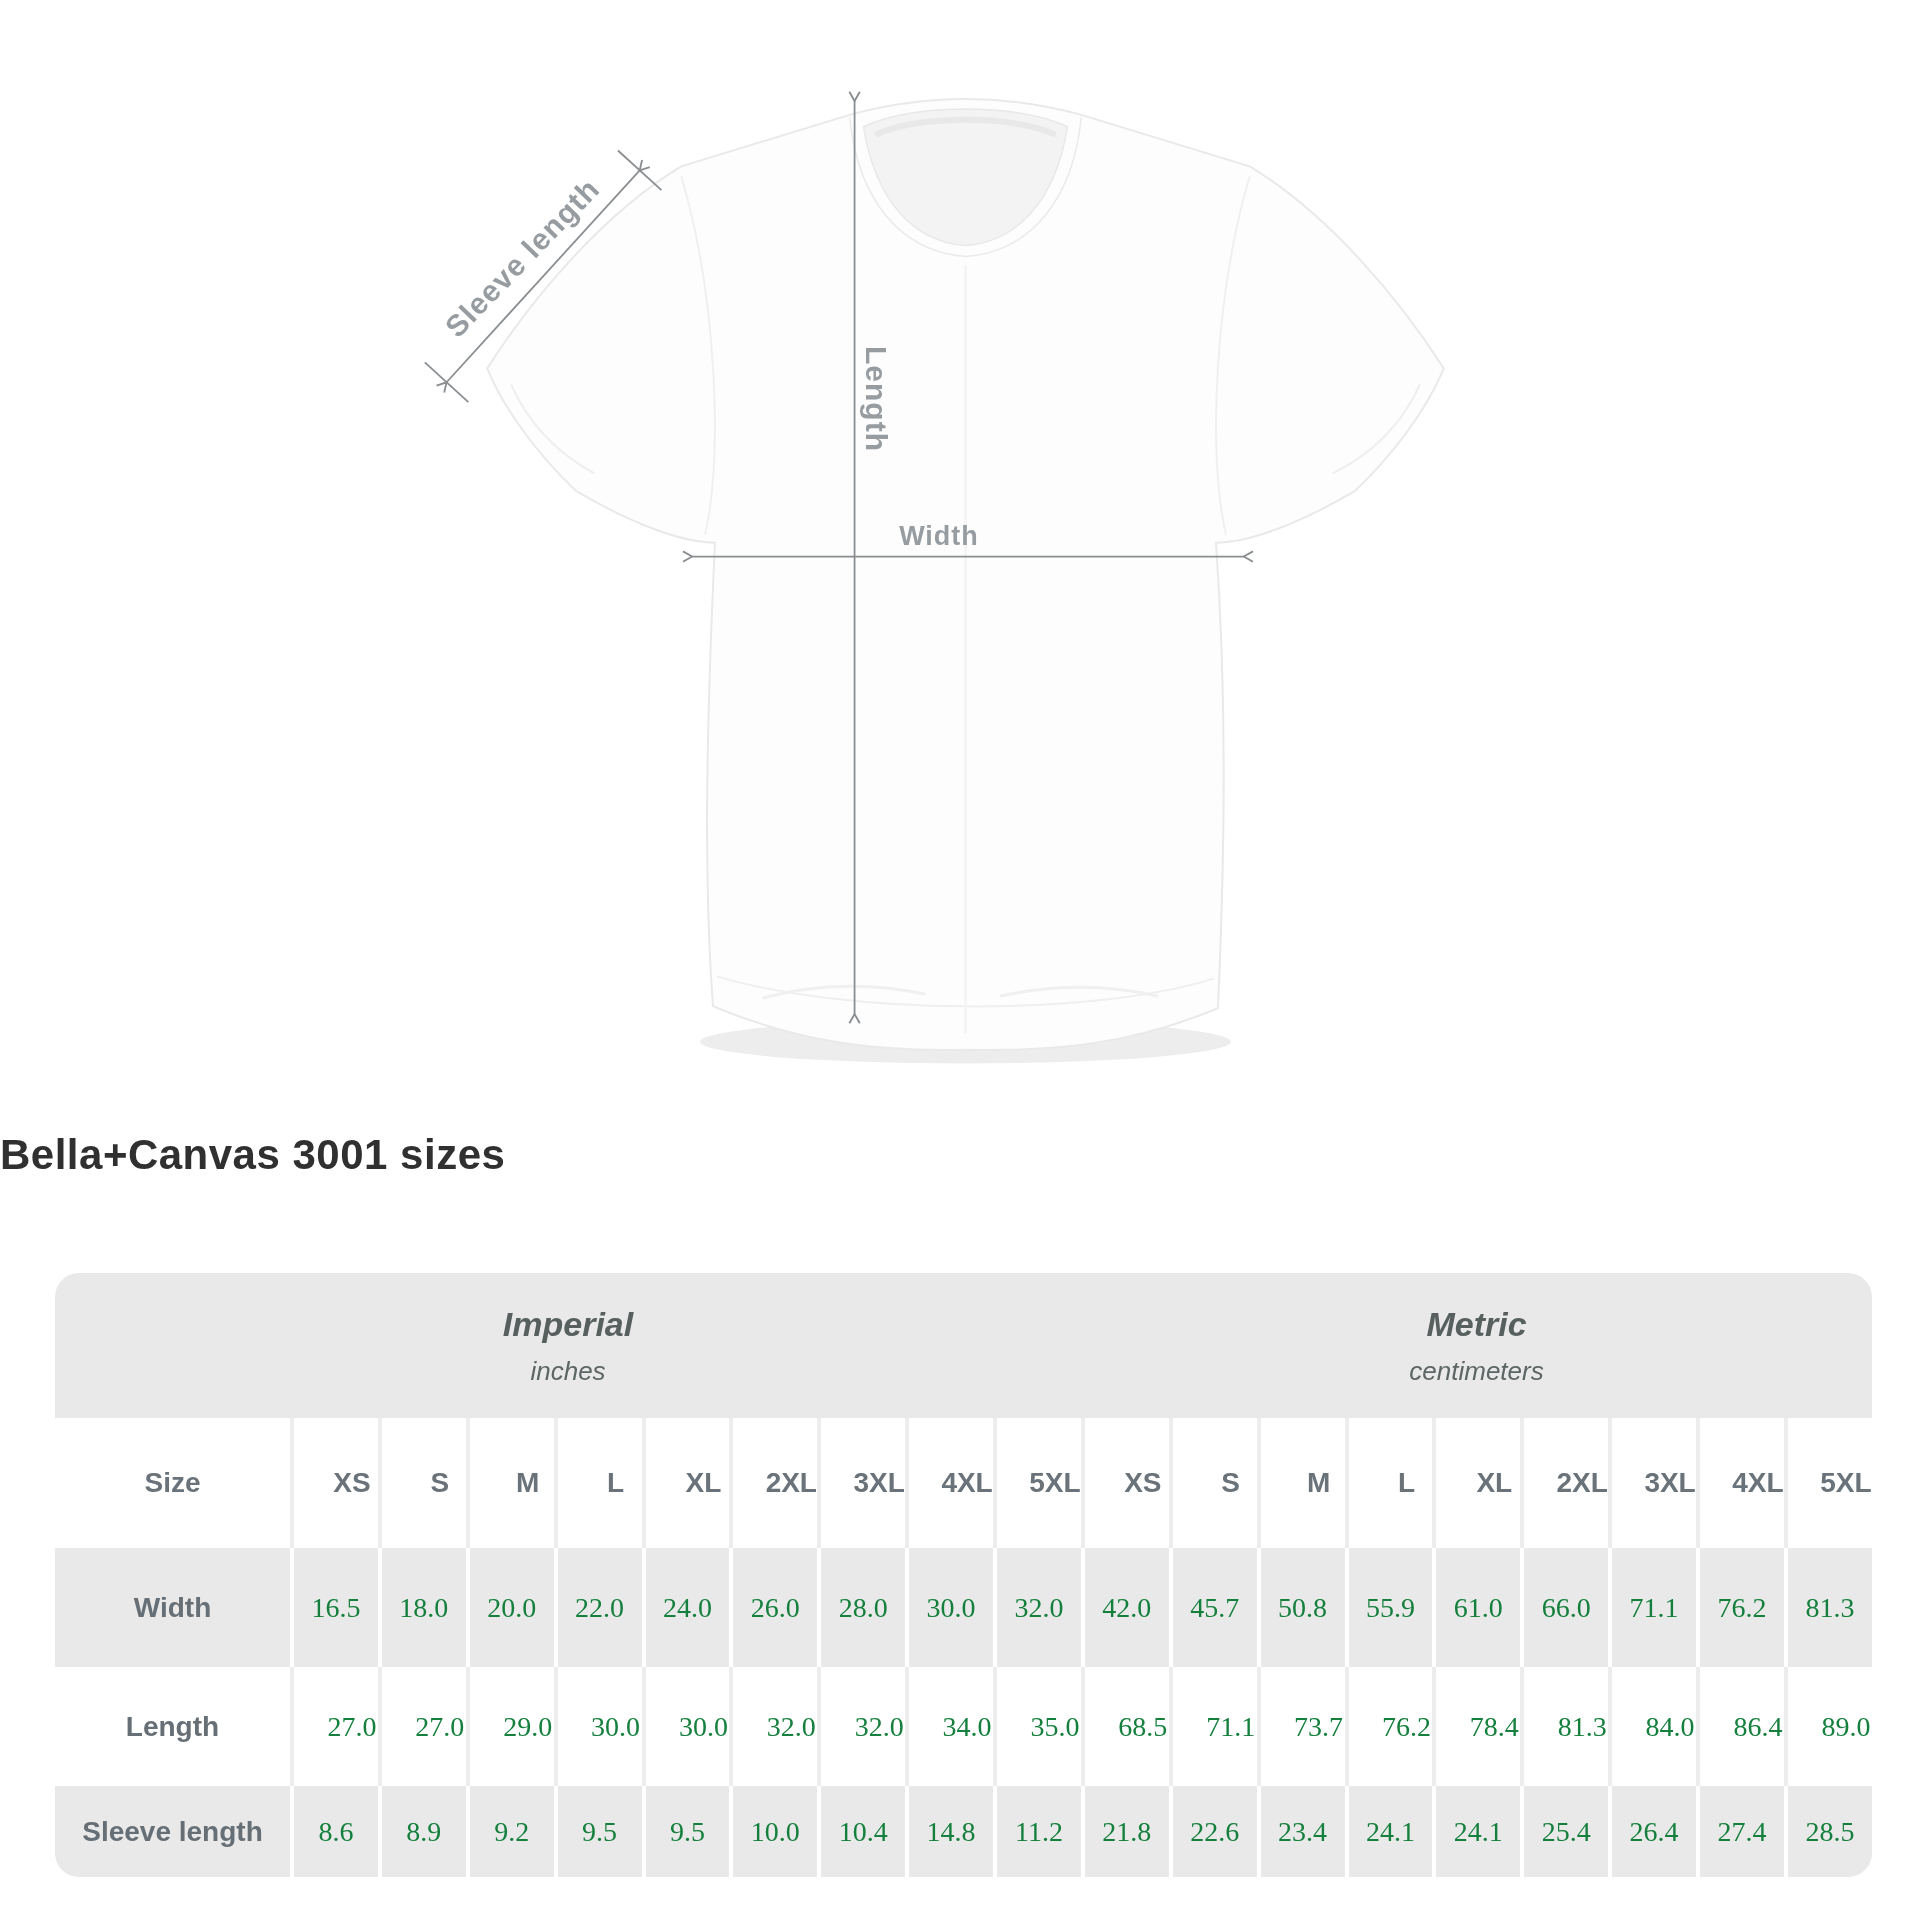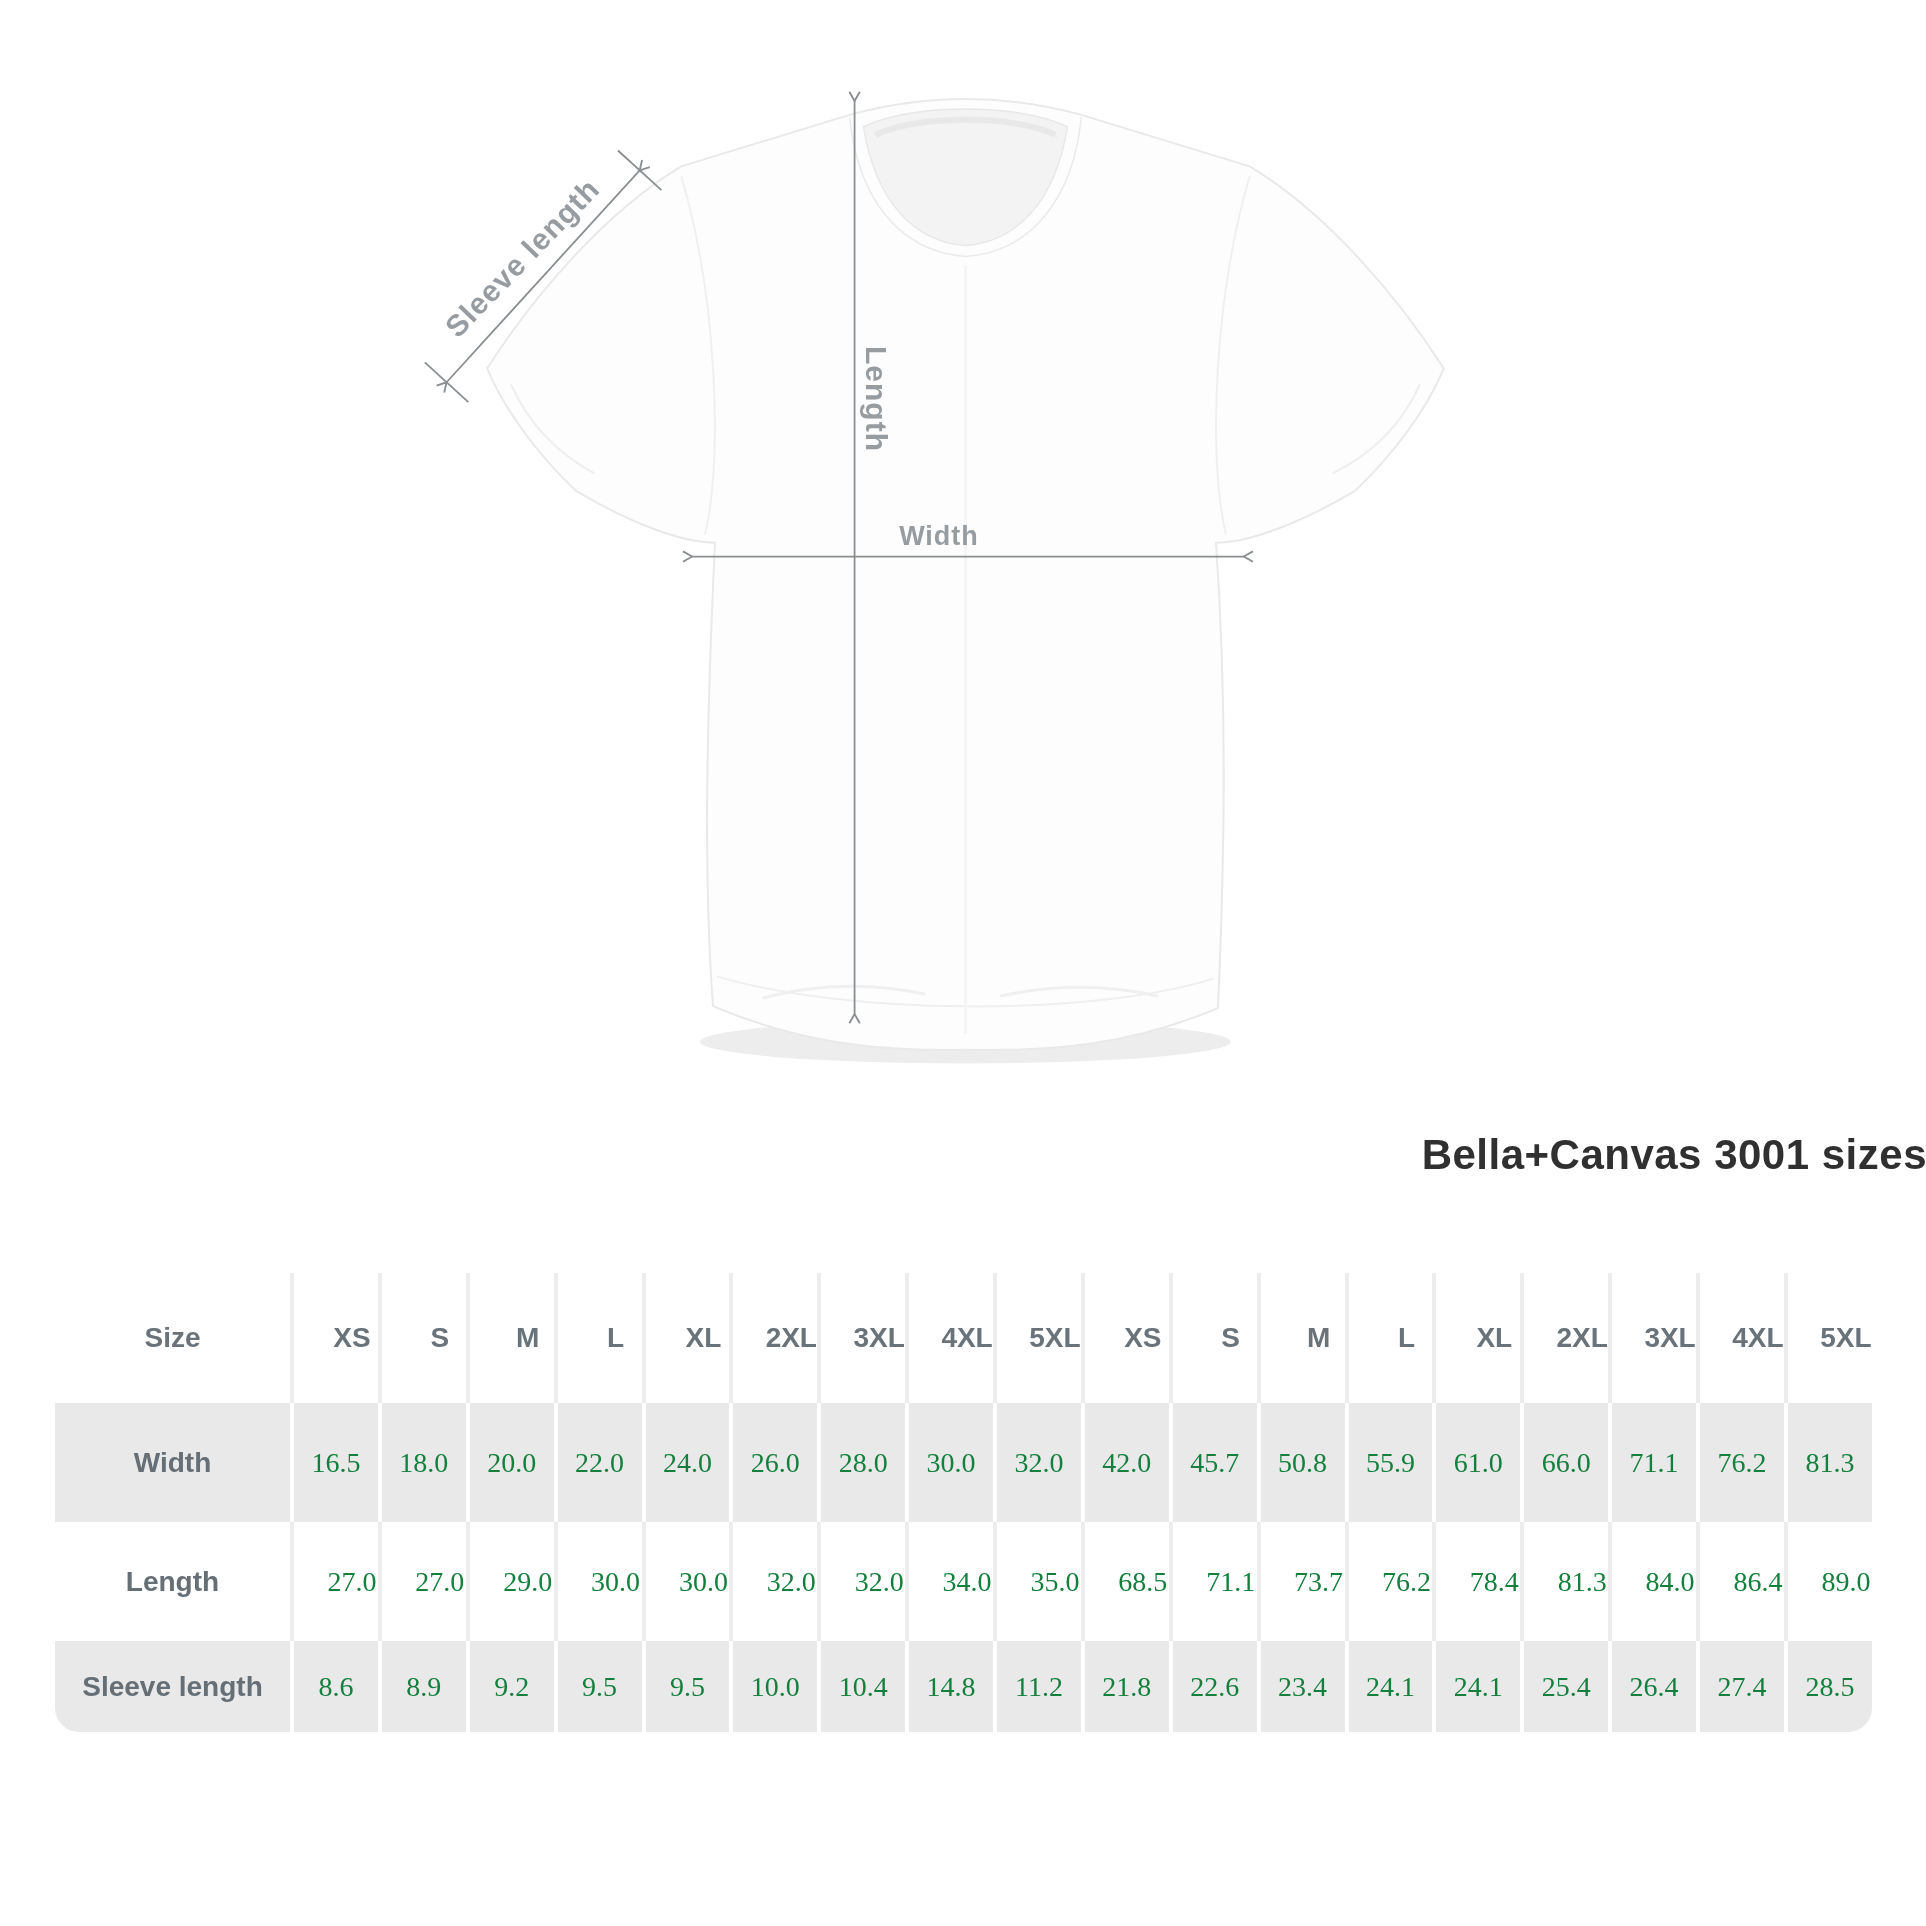--- a/index.html
+++ b/index.html
@@ -8,21 +8,21 @@
     font-family:"Liberation Sans","DejaVu Sans",sans-serif; overflow:hidden;
   }
   .shirt-svg { position:absolute; left:0; top:0; }
 
   .ann { position:absolute; color:#979ca0; font-weight:bold; text-align:center; letter-spacing:1px; }
   .ann-sleeve { left:369px; top:241px; width:307px; font-size:30px; transform:rotate(-46deg); }
   .ann-length { left:777px; top:382px; width:198px; font-size:30px; transform:rotate(90deg); }
   .ann-width  { left:840px; top:521px; width:198px; font-size:27px; }
 
   .title {
-    position:absolute; top:1131px; left:0; width:100%; text-align:right;
+    position:absolute; top:1131px; left:0; width:100%; text-align:left;
     font-size:42px; font-weight:bold; color:#303030; letter-spacing:0.5px;
   }
   .note {
     position:absolute; top:1198px; left:0; width:100%; text-align:center;
     font-size:27px; font-style:italic; color:#4e4e4e;
   }
 
   table.size-chart {
     position:absolute; left:55px; top:1273px; width:1817px;
     table-layout:fixed; border-collapse:separate; border-spacing:0;
@@ -125,20 +125,34 @@
         <col>
         <col>
         <col>
         <col>
         <col>
         <col>
         <col>
     </colgroup>
 
     <tbody>
+        <tr class="band">
+      <td colspan="19">
+        <div class="band-wrap">
+          <div class="band-half band-imperial">
+            <div class="band-title">Imperial</div>
+            <div class="band-unit">inches</div>
+          </div>
+          <div class="band-half band-metric">
+            <div class="band-title">Metric</div>
+            <div class="band-unit">centimeters</div>
+          </div>
+        </div>
+      </td>
+    </tr>
 
     <tr class="r-size">
       <td>Size</td>
       <td>XS</td>
       <td>S</td>
       <td>M</td>
       <td>L</td>
       <td>XL</td>
       <td>2XL</td>
       <td>3XL</td>

